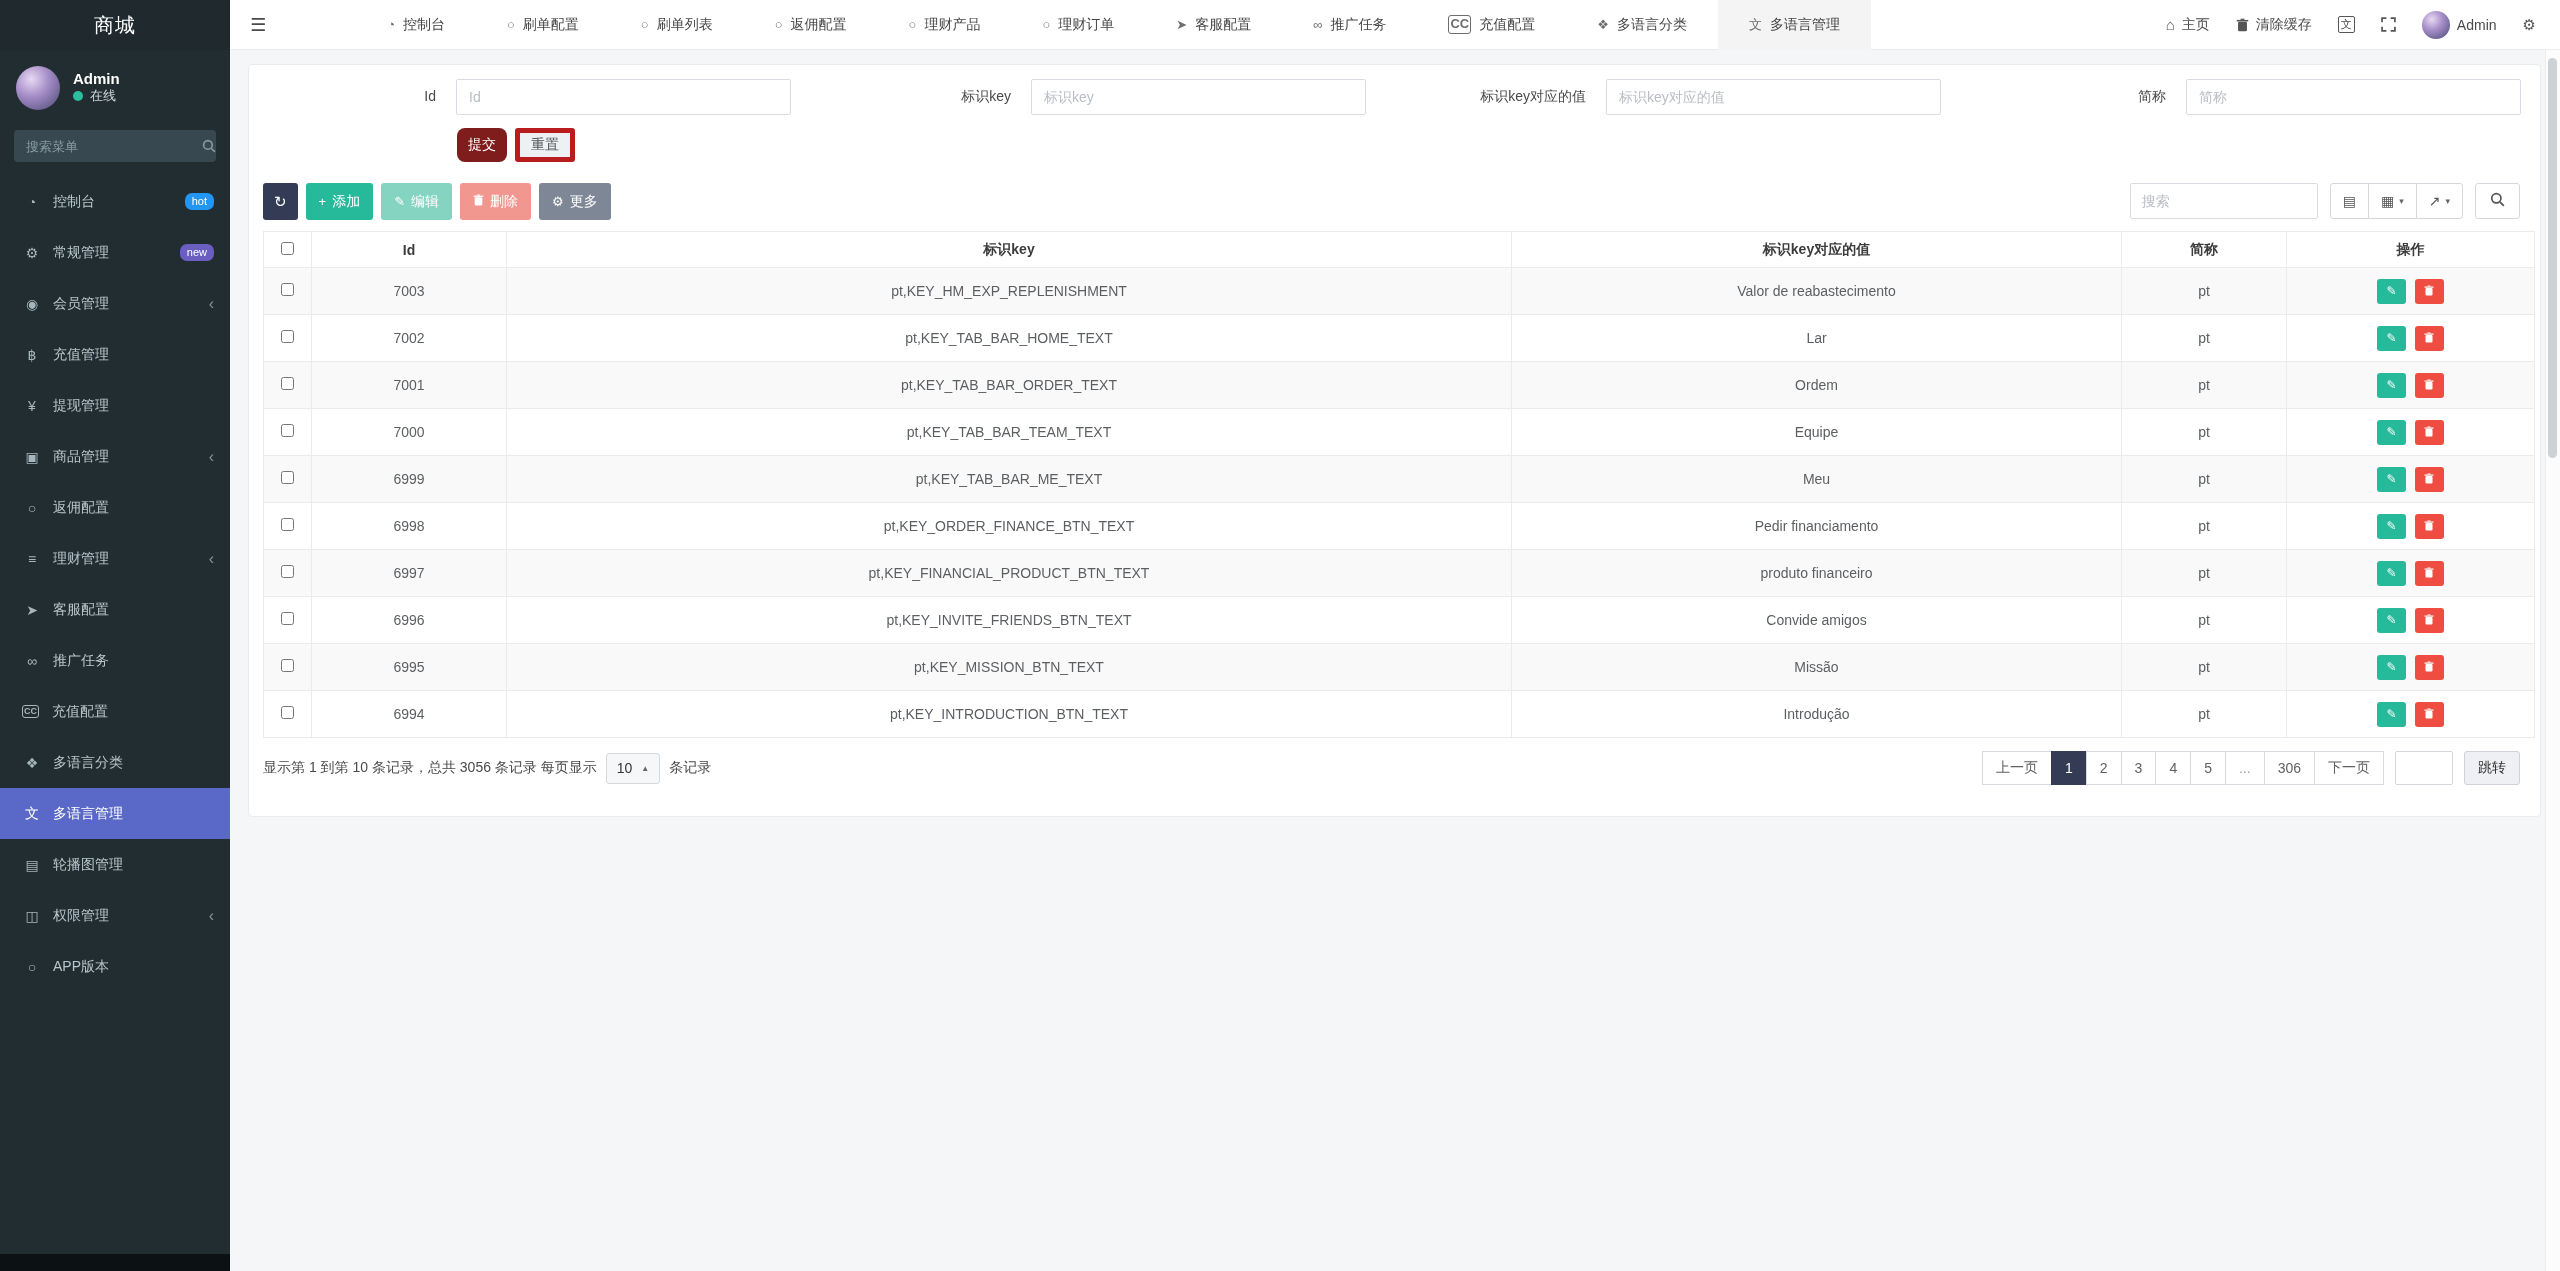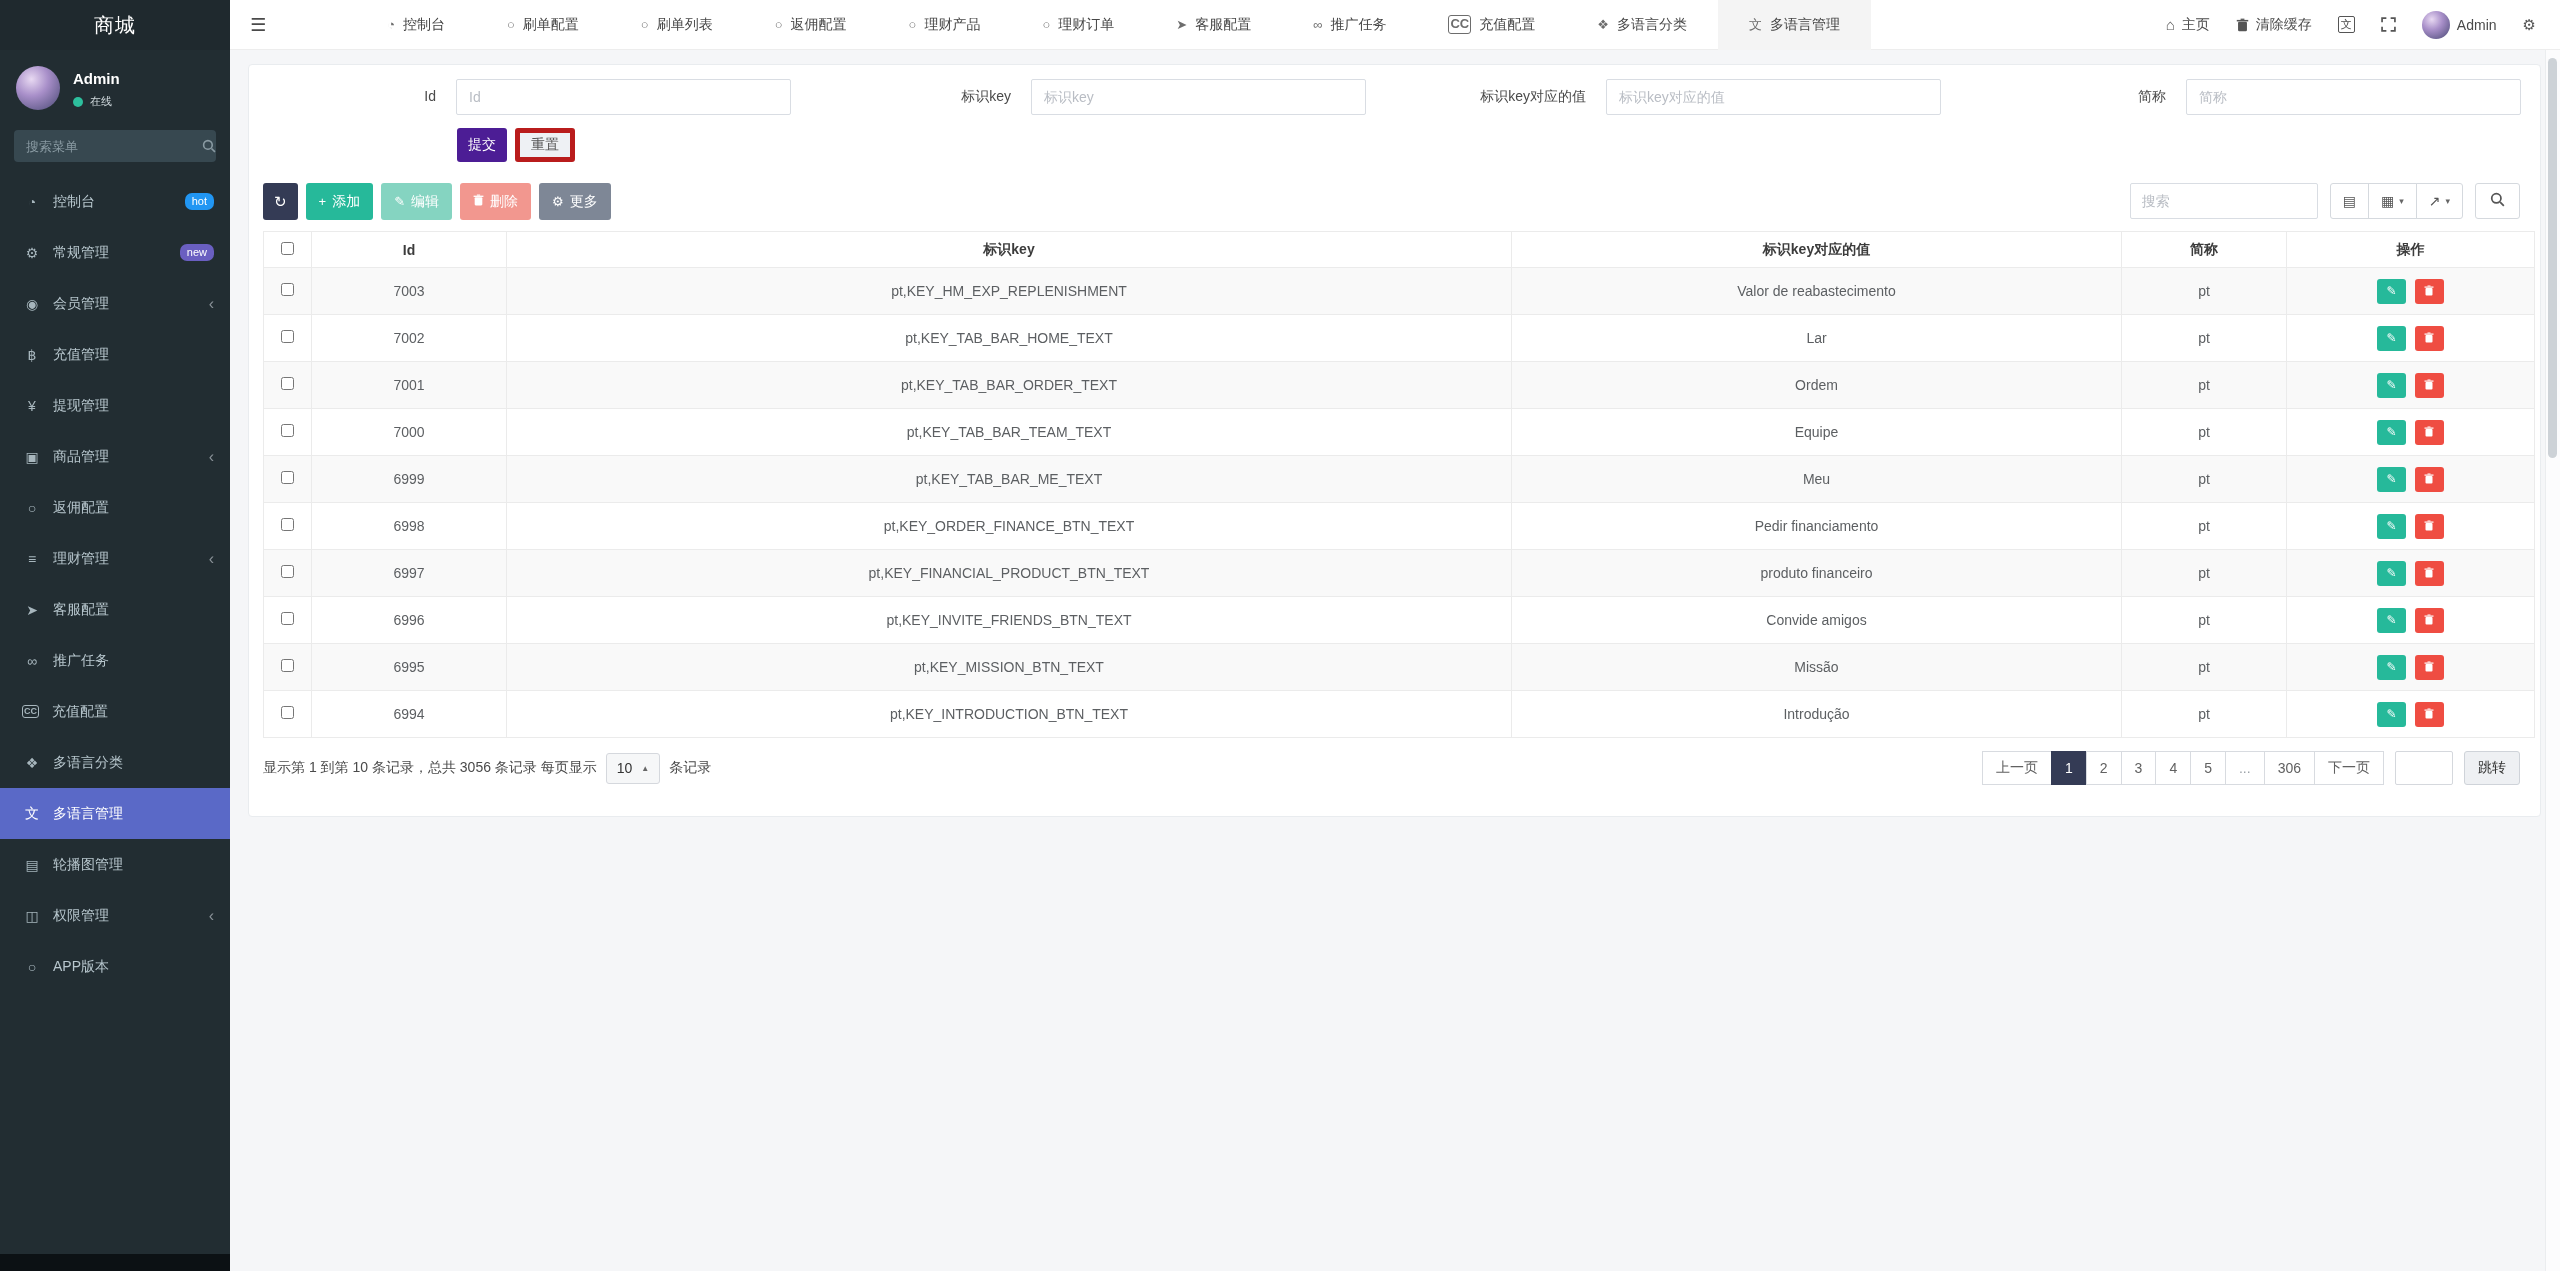--- a/index.html
+++ b/index.html
@@ -6,21 +6,21 @@
   html,body { width:2560px; height:1271px; }
   body { font-family:"Liberation Sans","DejaVu Sans",sans-serif; background:#f5f6f8; position:relative; overflow:hidden; color:#333; }
   input { font-family:inherit; }
 
   
   .sidebar { position:absolute; left:0; top:0; width:230px; height:1271px; background:#222d32; }
   .brand { height:50px; line-height:50px; text-align:center; color:#fff; font-size:20px; background:#1f292e; letter-spacing:1px; }
   .user-panel { display:flex; padding:16px 14px 10px 16px; gap:13px; }
   .avatar { width:44px; height:44px; border-radius:50%; background:radial-gradient(circle at 35% 30%, #e8d9f2 0%, #a88fc9 40%, #6f6596 75%, #4a4a6e 100%); flex:0 0 auto; }
   .user-name { color:#fff; font-size:15px; font-weight:bold; margin-top:4px; }
-  .user-status { color:#cfd8dc; font-size:11px; margin-top:7px; display:flex; align-items:center; gap:7px; }
+  .user-status { color:#cfd8dc; font-size:13px; display:flex; align-items:center; gap:7px; }
   .dot { width:10px; height:10px; border-radius:50%; background:#2dbf9d; display:inline-block; }
   .sidebar-search { margin:10px 14px 14px; background:#374850; border-radius:4px; height:32px; display:flex; align-items:center; padding:0 12px; }
   .sidebar-search input { flex:1; background:transparent; border:none; outline:none; color:#cfd8dc; font-size:13px; }
   .sidebar-search input::placeholder { color:#8a9ba3; }
   .s-icon { color:#8a9ba3; display:flex; }
   .menu { list-style:none; }
   .menu-item { height:51px; display:flex; align-items:center; padding:0 16px 0 22px; color:#b8c7ce; font-size:14px; cursor:pointer; }
   .menu-item.active { background:#5a69c7; color:#fff; }
   .menu-item.active .mi-icon { color:#fff; }
   .mi-icon { width:20px; margin-right:11px; font-size:14px; text-align:center; color:#a7b6bd; flex:0 0 auto; }
@@ -45,21 +45,21 @@
 
   
   .panel { position:absolute; left:248px; top:64px; width:2293px; height:753px; background:#fff; border:1px solid #e9ecef; border-radius:4px; }
   .fl { position:absolute; font-size:14px; color:#4a4a4a; width:160px; text-align:right; top:23px; }
   .fi { position:absolute; top:14px; width:335px; height:36px; border:1px solid #d9dde3; border-radius:2px; padding:0 12px; font-size:14px; color:#333; outline:none; }
   .fi::placeholder { color:#b9bdc4; }
   .fl1{left:27px}  .in1{left:207px}
   .fl2{left:602px} .in2{left:782px}
   .fl3{left:1177px}.in3{left:1357px}
   .fl4{left:1757px}.in4{left:1937px}
-  .btn-submit { position:absolute; left:208px; top:63px; height:34px; padding:4px 11px; background:#4c1d95; color:#fff; border:none; border-radius:3px; font-size:14px; cursor:pointer; }
+  .btn-submit { position:absolute; left:208px; top:63px; height:34px; padding:4px 11px; background:#7f1d1d; color:#fff; border:none; border-radius:8px; font-size:14px; cursor:pointer; }
   .btn-reset  { position:absolute; left:266px; top:63px; height:34px; padding:0 11px; background:#eef1f4; color:#555; border:5px solid #b91c1c; border-radius:3px; font-size:14px; cursor:pointer; }
 
   
   .toolbar-left { position:absolute; left:14px; top:118px; display:flex; align-items:center; }
   .tb { height:37px; border:none; border-radius:3px; color:#fff; font-size:14px; display:inline-flex; align-items:center; gap:6px; padding:0 13px; margin-right:8px; cursor:pointer; }
   .tb-refresh { background:#343b55; font-size:15px; padding:0 11px; }
   .tb-add { background:#26b99a; }
   .tb-edit { background:#85d4c1; }
   .tb-del { background:#f2978f; }
   .tb-more { background:#7e8796; }

